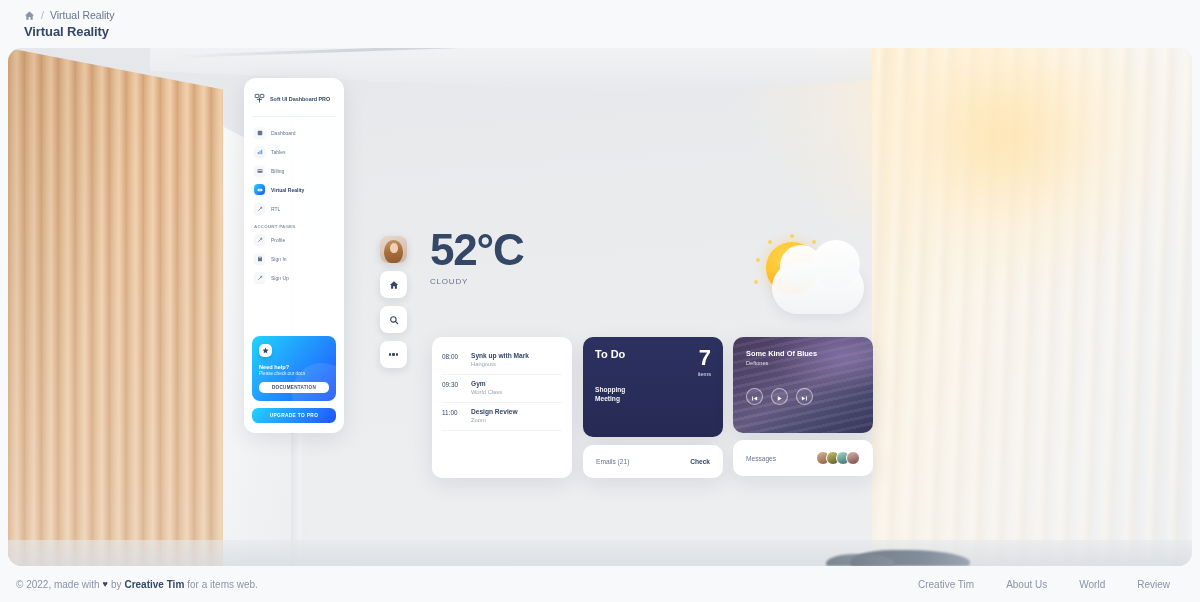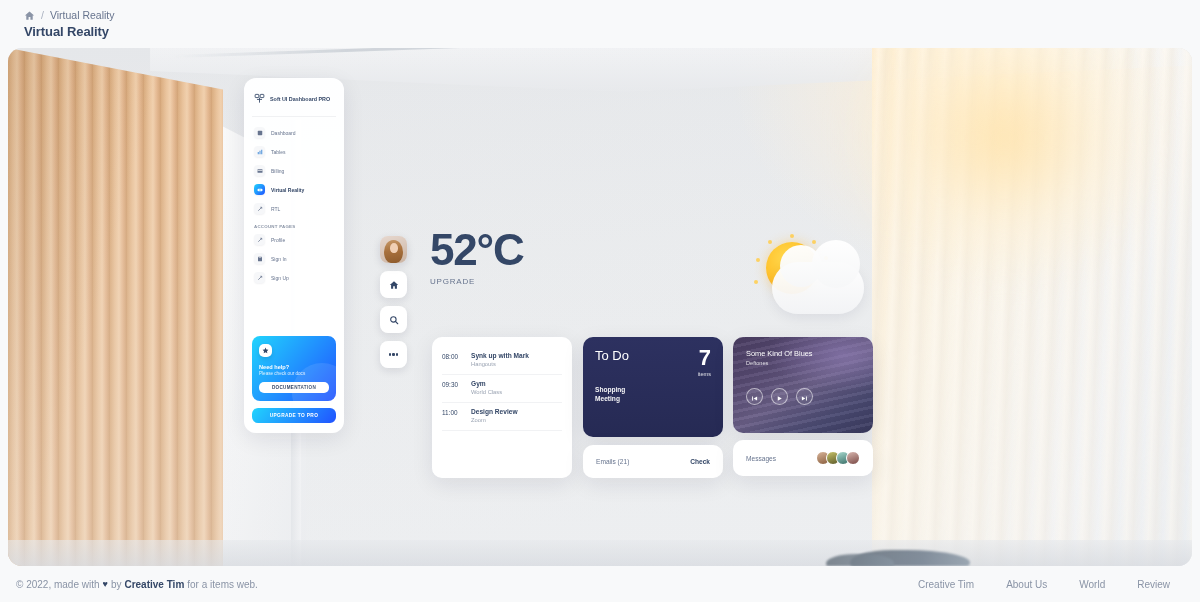--- a/index.html
+++ b/index.html
@@ -250,21 +250,21 @@
   .sched-sub { font-size: 5.8px; color: #9aa3b2; margin-top: 2px; }
   .sched-more { margin-top: auto; text-align: center; padding-bottom: 7px; cursor: pointer; }
 
   .todo {
     position: absolute; left: 583px; top: 337px; width: 140px; height: 100px;
     background: linear-gradient(180deg,#2d3160 0%,#262a54 100%);
     border-radius: 10px; padding: 11px 12px; color: #fff;
     display: flex; flex-direction: column;
   }
   .todo-head { display: flex; justify-content: space-between; align-items: flex-start; }
-  .todo-title { font-size: 13px; font-weight: normal; }
+  .todo-title { font-size: 11px; font-weight: bold; }
   .todo-count { font-size: 22px; font-weight: bold; line-height: .9; text-align: right; }
   .todo-items-lbl { font-size: 5.6px; color: rgba(255,255,255,.85); text-align: right; margin-top: 3px; }
   .todo-list { margin-top: 9px; display: flex; flex-direction: column; gap: 2px; }
   .todo-li { font-size: 6.6px; font-weight: bold; color: rgba(255,255,255,.95); }
   .todo-more { margin-top: auto; text-align: center; cursor: pointer; }
 
   .emails {
     position: absolute; left: 583px; top: 445px; width: 140px; height: 33px;
     background: rgba(255,255,255,.98); border-radius: 10px;
     display: flex; align-items: center; justify-content: space-between; padding: 0 13px;
@@ -276,21 +276,21 @@
     position: absolute; left: 733px; top: 337px; width: 140px; height: 96px;
     border-radius: 10px; overflow: hidden; padding: 12px 13px;
     background:
       radial-gradient(ellipse 120px 60px at 78% 18%, rgba(150,130,190,.55) 0%, rgba(0,0,0,0) 62%),
       repeating-linear-gradient(168deg,
         rgba(255,255,255,.05) 0px, rgba(255,255,255,.05) 3px,
         rgba(0,0,0,.06) 3px, rgba(0,0,0,.06) 8px),
       linear-gradient(150deg, #4b3e63 0%, #574a72 28%, #6a5f87 52%, #4a4a72 78%, #3a3a5e 100%);
     color: #fff;
   }
-  .music-title { font-size: 7.4px; font-weight: normal; }
+  .music-title { font-size: 7.4px; font-weight: bold; }
   .music-artist { font-size: 5.6px; color: rgba(255,255,255,.82); margin-top: 2px; }
   .music-ctrls { display: flex; gap: 8px; margin-top: 22px; }
   .mbtn {
     width: 17px; height: 17px; border-radius: 50%; border: 1px solid rgba(255,255,255,.55);
     display: flex; align-items: center; justify-content: center; cursor: pointer;
     background: rgba(255,255,255,.07);
   }
 
   .messages {
     position: absolute; left: 733px; top: 440px; width: 140px; height: 36px;
@@ -479,21 +479,21 @@
     <span class="dots">
         <i></i>
         <i></i>
         <i></i>
       </span>
   </div>
 </div>
 
 <div class="temp">
   <div class="temp-val">52°C</div>
-  <div class="temp-cond">UPGRADE</div>
+  <div class="temp-cond">CLOUDY</div>
 </div>
 
 <div class="weather-ico">
   <div class="ray" style="left:38px;top:-6px"></div>
   <div class="ray" style="left:60px;top:0px"></div>
   <div class="ray" style="left:72px;top:16px"></div>
   <div class="ray" style="left:16px;top:0px"></div>
   <div class="ray" style="left:4px;top:18px"></div>
   <div class="ray" style="left:2px;top:40px"></div>
   <div class="sun"></div>

